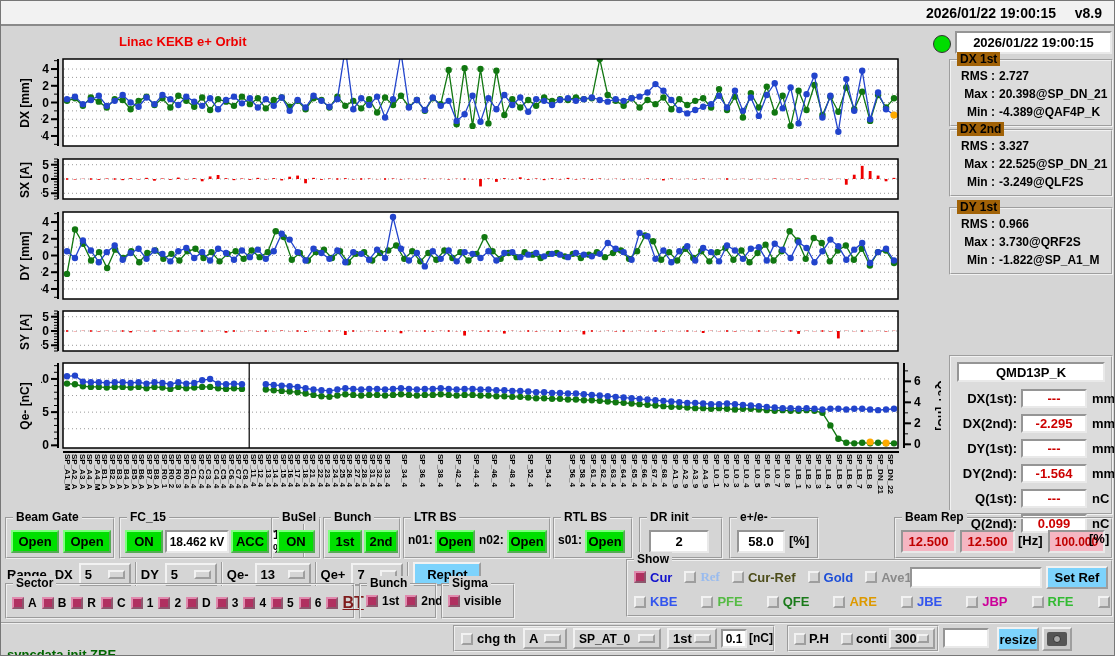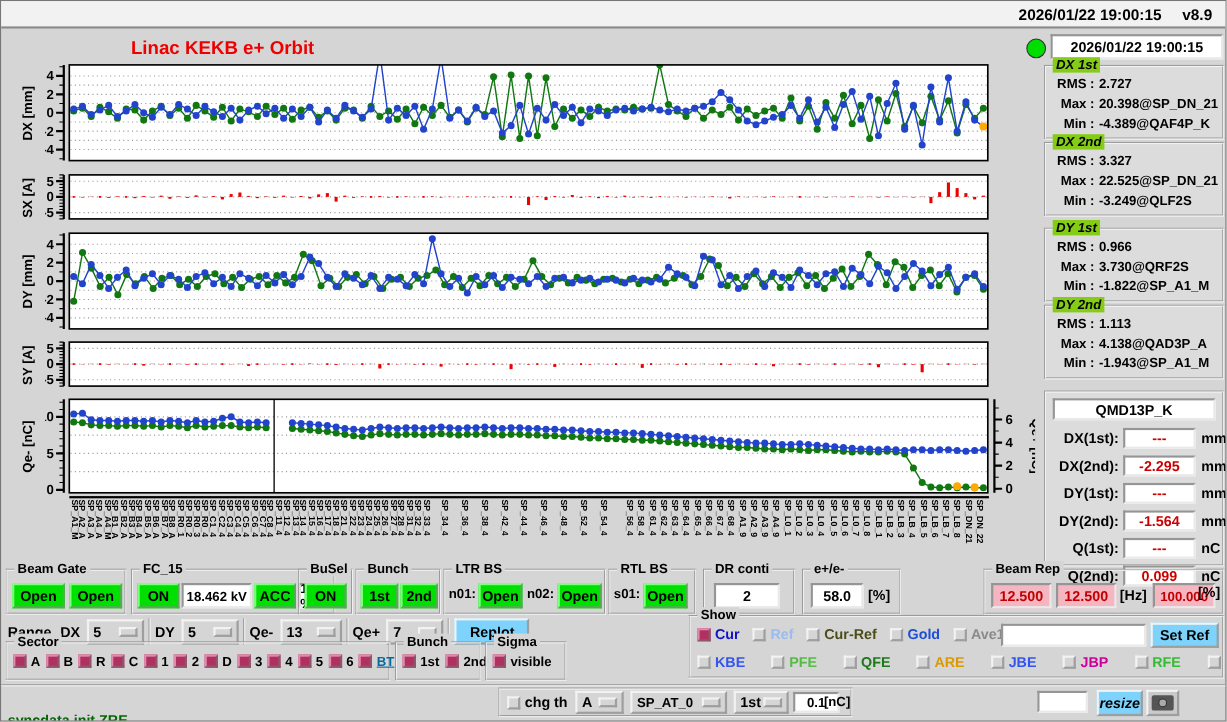--- a/index.html
+++ b/index.html
@@ -4,30 +4,30 @@
 <style>
   html,body{margin:0;padding:0;background:#bbb;}
   #root{position:relative;width:1115px;height:656px;background:#d5d5d5;
         font-family:"Liberation Sans",sans-serif;font-weight:bold;color:#000;
         overflow:hidden;border:1px solid #777;box-sizing:border-box;}
   .abs{position:absolute;}
   .topbar{position:absolute;left:0;top:0;width:1115px;height:25px;background:#f2f2f2;
           border-bottom:2px solid #8a8a8a;box-sizing:border-box;}
   .topbar .clock{position:absolute;right:60px;top:4px;font-size:14px;}
   .topbar .ver{position:absolute;right:14px;top:4px;font-size:14px;}
-  .title{position:absolute;color:#ee0000;font-size:17px;}
+  .title{position:absolute;color:#ee0000;font-size:13px;}
   .statusdot{position:absolute;width:16px;height:16px;border-radius:50%;
              background:#00dd00;border:1px solid #333;}
   .sunkfield{position:absolute;background:#fff;border:2px inset #e9e9e9;box-sizing:border-box;
              display:flex;align-items:center;justify-content:center;font-size:13px;}
   .groupbox{position:absolute;border:2px groove #efefef;box-sizing:border-box;background:transparent;}
   .gtitle{position:absolute;top:-9px;left:6px;background:#d5d5d5;padding:0 3px;
           font-size:12px;line-height:14px;white-space:nowrap;}
   .statbox{position:absolute;border:2px groove #f2f2f2;background:#dcdcdc;box-sizing:border-box;}
-  .statbox .gtitle{background:#84cc16;font-style:italic;}
+  .statbox .gtitle{background:#a16207;}
   .statline{position:absolute;font-size:12px;white-space:nowrap;}
   .statline .k{display:inline-block;width:40px;text-align:right;margin-right:4px;}
   .btn-green{position:absolute;background:#00e000;border:2px outset #7dff7d;box-sizing:border-box;
              display:flex;align-items:center;justify-content:center;font-size:13px;cursor:default;}
   .btn{position:absolute;background:#7dd3fc;border:2px outset #f2f2f2;box-sizing:border-box;
        display:flex;align-items:center;justify-content:center;font-size:13px;}
   .pink{background:#f5b6c2;color:#c00000;}
   .dd{background:#d5d5d5;border:2px outset #f2f2f2;box-sizing:border-box;display:flex;
       align-items:center;justify-content:space-between;padding:0 4px;font-size:13px;}
   .dd .handle{width:13px;height:5px;background:#d5d5d5;border:2px outset #f2f2f2;box-sizing:content-box;}
@@ -1225,26 +1225,20 @@
     <div class="statline" style="left:4px;top:8px;"><span class="k">RMS :</span><span>3.327</span></div>
     <div class="statline" style="left:4px;top:26px;"><span class="k">Max :</span><span>22.525@SP_DN_21</span></div>
     <div class="statline" style="left:4px;top:44px;"><span class="k">Min :</span><span>-3.249@QLF2S</span></div>
   </div>
   <div class="statbox" style="left:948px;top:206px;width:164px;height:68px;">
     <span class="gtitle">DY 1st</span>
     <div class="statline" style="left:4px;top:8px;"><span class="k">RMS :</span><span>0.966</span></div>
     <div class="statline" style="left:4px;top:26px;"><span class="k">Max :</span><span>3.730@QRF2S</span></div>
     <div class="statline" style="left:4px;top:44px;"><span class="k">Min :</span><span>-1.822@SP_A1_M</span></div>
   </div>
-  <div class="statbox" style="left:948px;top:276px;width:164px;height:68px;">
-    <span class="gtitle">DY 2nd</span>
-    <div class="statline" style="left:4px;top:8px;"><span class="k">RMS :</span><span>1.113</span></div>
-    <div class="statline" style="left:4px;top:26px;"><span class="k">Max :</span><span>4.138@QAD3P_A</span></div>
-    <div class="statline" style="left:4px;top:44px;"><span class="k">Min :</span><span>-1.943@SP_A1_M</span></div>
-  </div>
 
   <div class="statbox" style="left:948px;top:354px;width:164px;height:160px;">
     <div class="sunkfield" style="left:6px;top:5px;width:148px;height:20px;position:absolute;">QMD13P_K</div>
     <div id="monitor-rows" style="position:absolute;left:2px;top:29px;width:158px;">
         <div class="mon-row">
           <span class="ml">DX(1st):</span>
           <span class="mv">---</span>
           <span class="mu">mm</span>
         </div>
         <div class="mon-row">
@@ -1302,21 +1296,21 @@
     <div class="btn-green" style="left:30px;top:11px;width:40px;height:23px;">Open</div>
     <span class="abs smalllbl" style="left:74px;top:14px;font-size:12px;">n02:</span>
     <div class="btn-green" style="left:102px;top:11px;width:40px;height:23px;">Open</div>
   </div>
   <div class="groupbox" style="left:552px;top:516px;width:80px;height:42px;">
     <span class="gtitle">RTL BS</span>
     <span class="abs smalllbl" style="left:3px;top:14px;font-size:12px;">s01:</span>
     <div class="btn-green" style="left:30px;top:11px;width:40px;height:23px;">Open</div>
   </div>
   <div class="groupbox" style="left:638px;top:516px;width:84px;height:42px;">
-    <span class="gtitle">DR conti</span>
+    <span class="gtitle">DR init</span>
     <div class="sunkfield" style="left:8px;top:11px;width:60px;height:23px;">2</div>
   </div>
   <div class="groupbox" style="left:728px;top:516px;width:90px;height:42px;">
     <span class="gtitle">e+/e-</span>
     <div class="sunkfield" style="left:6px;top:11px;width:48px;height:23px;">58.0</div>
     <span class="abs smalllbl" style="left:58px;top:14px;">[%]</span>
   </div>
   <div class="groupbox" style="left:893px;top:516px;width:219px;height:42px;">
     <span class="gtitle">Beam Rep</span>
     <div class="sunkfield pink" style="left:5px;top:11px;width:55px;height:23px;">12.500</div>
@@ -1359,21 +1353,21 @@
 
   <div class="groupbox" style="left:625px;top:558px;width:487px;height:58px;">
     <span class="gtitle">Show</span>
     <div id="show-row1" style="position:absolute;left:6px;top:8px;display:flex;align-items:center;">
         <span class="cb-item" style="margin-right: 12px;">
           <span class="cb on"></span>
           <span class="lbl" style="color: rgb(17, 17, 204); font-size: 13px;">Cur</span>
         </span>
         <span class="cb-item" style="margin-right: 12px;">
           <span class="cb"></span>
-          <span class="lbl" style="color: rgb(153, 187, 238); font-size: 13px;">Ref</span>
+          <span class="lbl" style="color: rgb(153, 187, 238); font-size: 13px; font-family: Liberation Serif, serif;">Ref</span>
         </span>
         <span class="cb-item" style="margin-right: 12px;">
           <span class="cb"></span>
           <span class="lbl" style="color: rgb(76, 76, 25); font-size: 13px;">Cur-Ref</span>
         </span>
         <span class="cb-item" style="margin-right: 12px;">
           <span class="cb"></span>
           <span class="lbl" style="color: #1d4ed8; font-size: 13px;">Gold</span>
         </span>
         <span class="cb-item" style="margin-right: 12px;">
@@ -1461,21 +1455,21 @@
         <span class="cb-item" style="margin-right: 5px;">
           <span class="cb on"></span>
           <span class="lbl" style="color: rgb(0, 0, 0); font-size: 12px;">5</span>
         </span>
         <span class="cb-item" style="margin-right: 5px;">
           <span class="cb on"></span>
           <span class="lbl" style="color: rgb(0, 0, 0); font-size: 12px;">6</span>
         </span>
         <span class="cb-item" style="margin-right: 5px;">
           <span class="cb on"></span>
-          <span class="lbl" style="color: #0369a1; font-size: 12px; text-decoration: underline;">BT</span>
+          <span class="lbl" style="color: #7f1d1d; font-size: 16px; text-decoration: underline;">BT</span>
         </span>
       </div>
   </div>
   <div class="groupbox" style="left:358px;top:582px;width:78px;height:36px;">
     <span class="gtitle">Bunch</span>
     <div id="bunch-row" style="position:absolute;left:5px;top:9px;display:flex;align-items:center;">
         <span class="cb-item" style="margin-right: 6px;">
           <span class="cb on"></span>
           <span class="lbl" style="color: rgb(0, 0, 0); font-size: 12px;">1st</span>
         </span>
@@ -1505,25 +1499,35 @@
           <span class="handle"></span>
         </div>
       <div class="dd" style="position:absolute;left:118px;top:1px;width:88px;height:21px;font-size:12px;">
           <span>SP_AT_0</span>
           <span class="handle"></span>
         </div>
       <div class="dd" style="position:absolute;left:212px;top:1px;width:50px;height:21px;">
           <span>1st</span>
           <span class="handle"></span>
         </div>
-      <div class="sunkfield" style="left:266px;top:2px;width:42px;height:19px;font-size:12px;">0.1</div>
+      <div class="sunkfield" style="left:266px;top:2px;width:26px;height:19px;font-size:12px;">0.1</div>
       <span class="abs smalllbl" style="left:294px;top:4px;font-size:12px;">[nC]</span>
     </div>
+    <div class="groupbox" style="left:786px;top:1px;width:152px;height:27px;">
+      <span class="cb" style="position:absolute;left:5px;top:6px;"></span>
+      <span class="abs smalllbl" style="left:20px;top:4px;">P.H</span>
+      <span class="cb" style="position:absolute;left:52px;top:6px;"></span>
+      <span class="abs smalllbl" style="left:67px;top:4px;">conti</span>
+      <div class="dd" style="position:absolute;left:100px;top:1px;width:46px;height:21px;">
+          <span>300</span>
+          <span class="handle"></span>
+        </div>
+    </div>
     <div class="sunkfield" style="left:942px;top:4px;width:46px;height:20px;"></div>
-    <div class="btn" style="left:996px;top:3px;width:42px;height:24px;font-style:italic;">resize</div>
+    <div class="btn" style="left:996px;top:3px;width:42px;height:24px;">resize</div>
     <div class="camera" style="left:1041px;top:3px;width:30px;height:24px;">
       <span class="body">
           <span class="lens"></span>
         </span>
     </div>
   </div>
 
 </div>
 
 </body></html>

